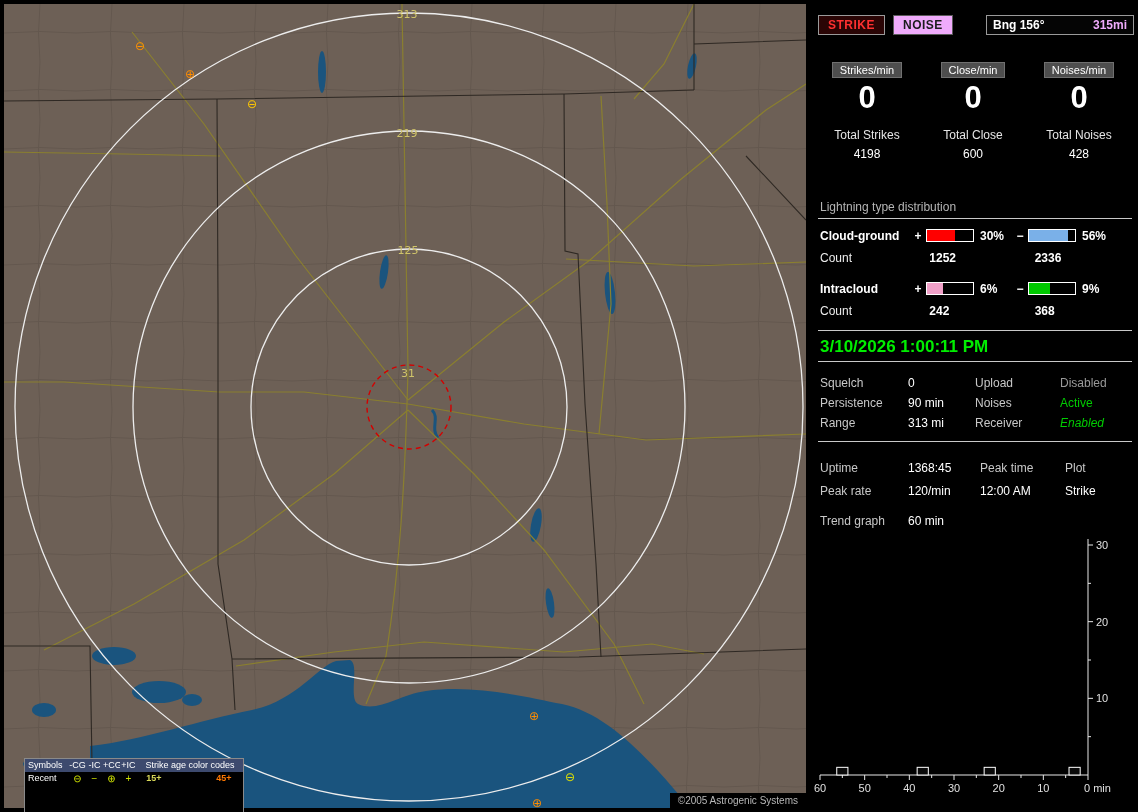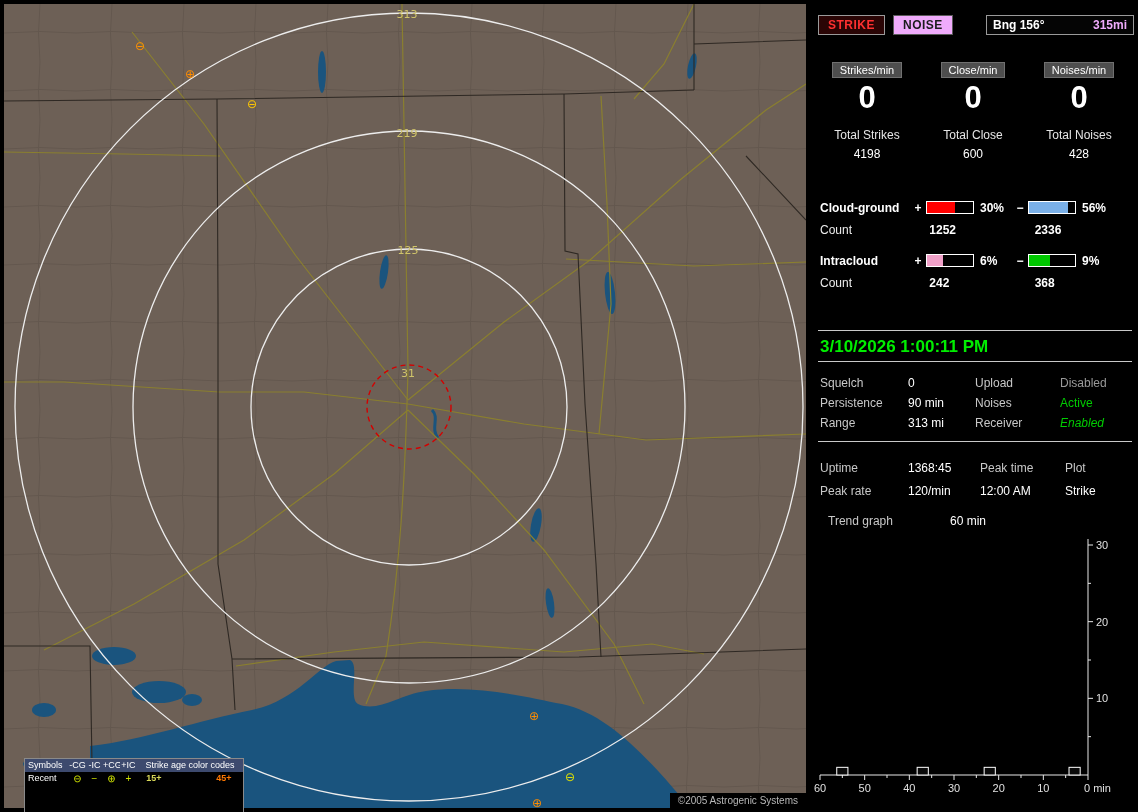--- a/index.html
+++ b/index.html
@@ -62,21 +62,21 @@
 
   .datetime{position:absolute;left:8px;top:337px;color:#00ee00;font-size:17px;font-weight:bold;}
 
   .settings{position:absolute;left:8px;top:376px;width:312px;}
   .set-row{display:grid;grid-template-columns:88px 67px 85px 72px;height:20px;}
   .lbl{color:#c8c8c8;} .val{color:#fff;}
 
   .stats2{position:absolute;left:8px;top:461px;width:312px;}
   .st-row{display:grid;grid-template-columns:88px 72px 85px 67px;height:23px;}
 
-  .trend-row{position:absolute;left:16px;top:514px;display:flex;gap:34px;}
+  .trend-row{position:absolute;left:8px;top:514px;display:flex;}
   .trend-row .lbl{width:88px;}
 
   #trend-svg{position:absolute;left:0;top:535px;}
   .axis{stroke:#e8e8e8;stroke-width:1;}
   .tick-label{fill:#e0e0e0;font:11px "Liberation Sans",sans-serif;}
   .trend-bar{fill:#0a0a0a;stroke:#fff;stroke-width:1;}
 </style>
 </head>
 <body>
 
@@ -213,20 +213,21 @@
       </div>
       <div class="rate-col">
         <span class="rate-chip">Noises/min</span>
         <div class="rate-zero">0</div>
         <div class="rate-total-label">Total Noises</div>
         <div class="rate-total-value">428</div>
       </div>
     </div>
 
     <div class="dist">
+      <div class="dist-title">Lightning type distribution</div>
 
       <div class="dist-row">
         <div class="dist-label">Cloud-ground</div>
         <div class="sign">+</div>
         <div class="bar">
             <div class="bar-fill" id="fill-0-plus" style="width: 60%; background: rgb(255, 0, 0);"></div>
           </div>
         <div class="pct">30%</div>
         <div class="sign">−</div>
         <div class="bar">

